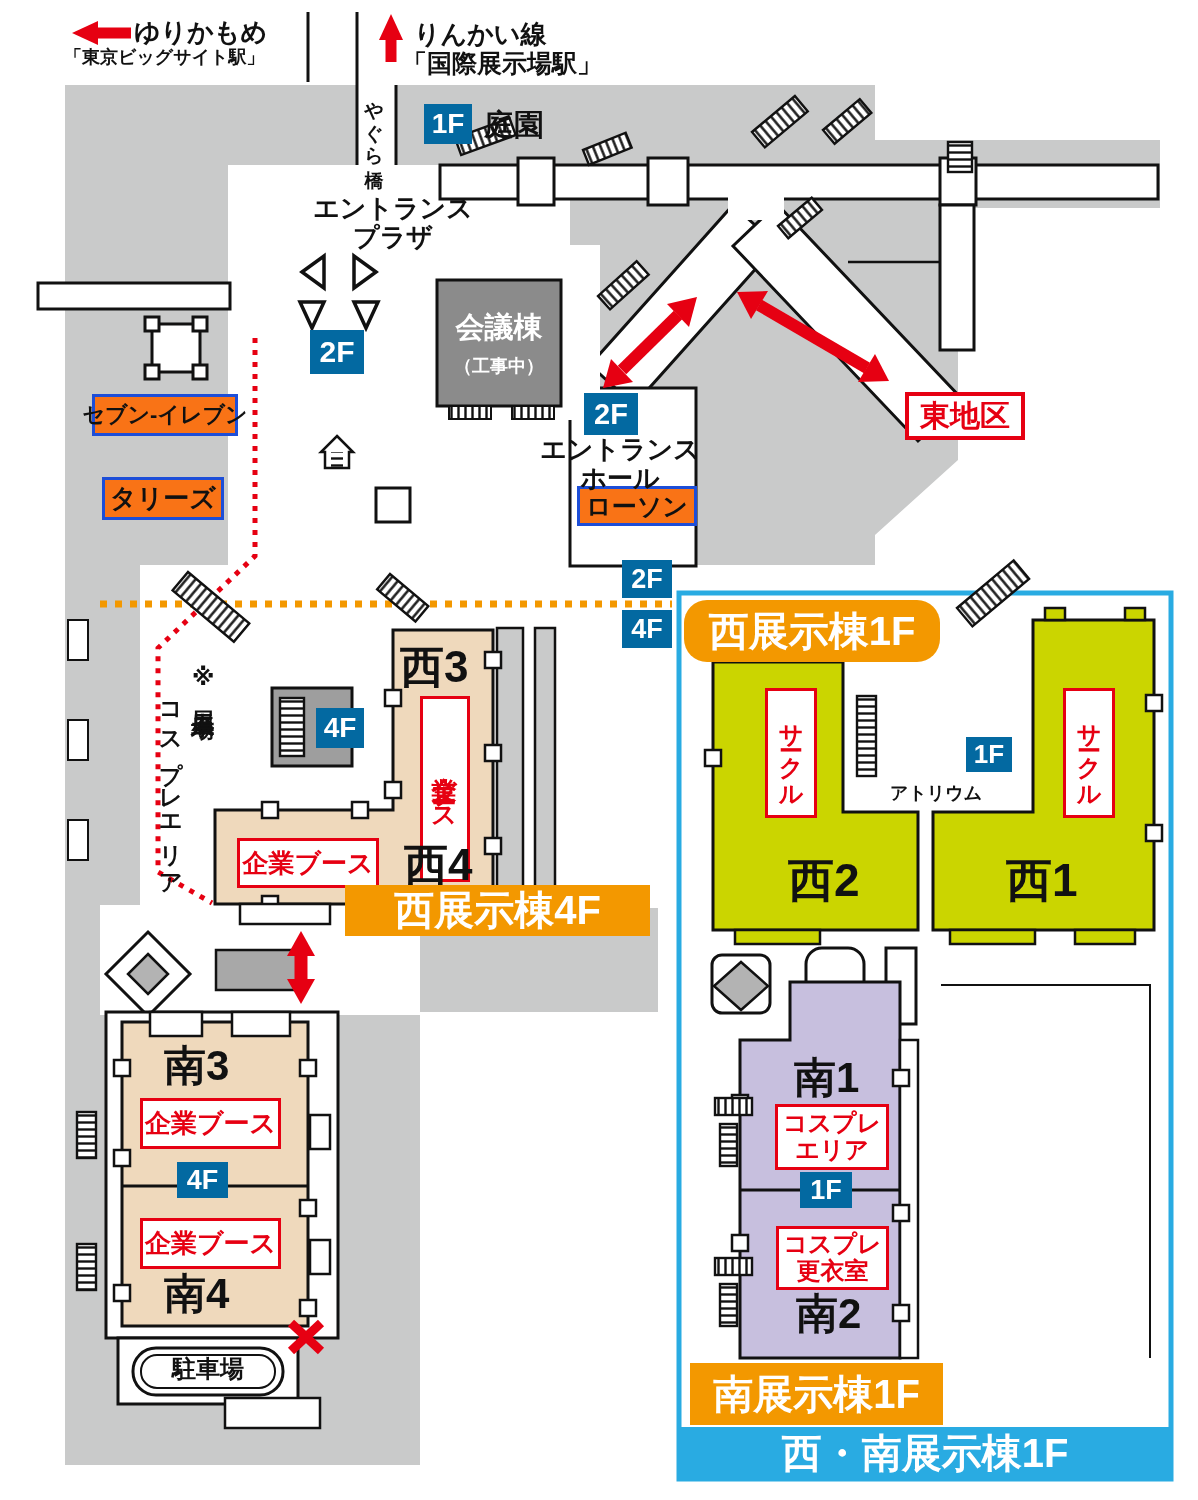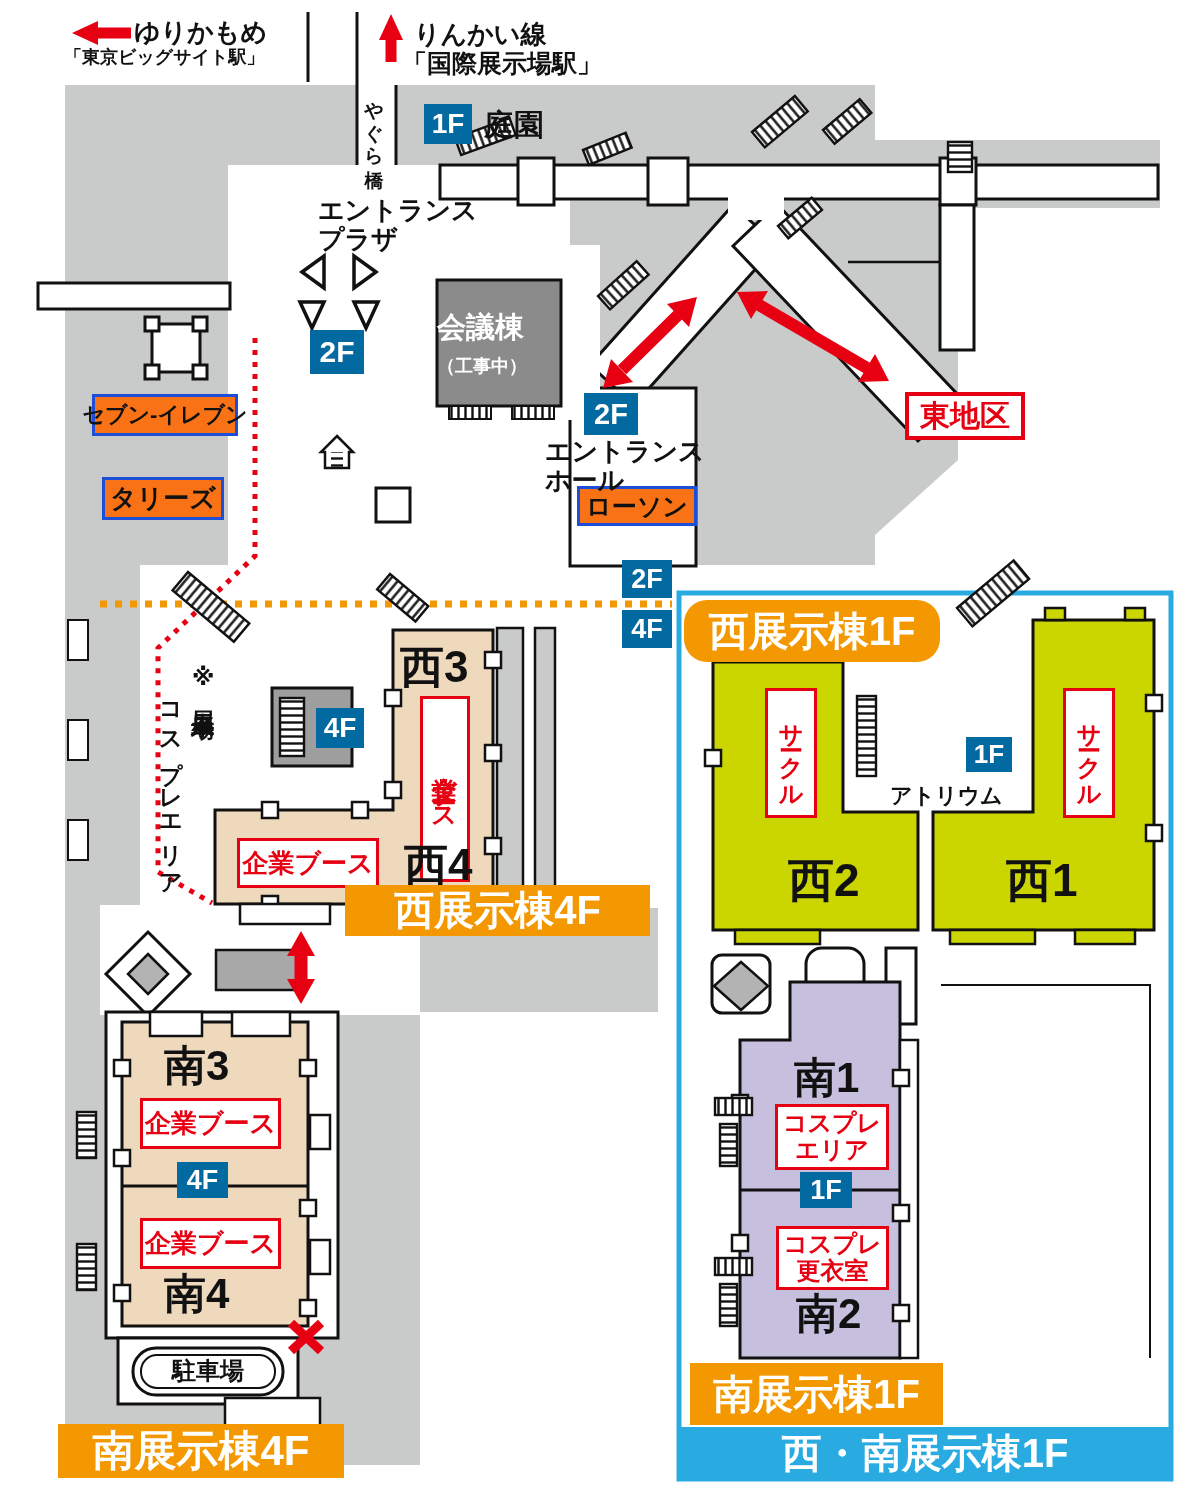--- a/index.html
+++ b/index.html
@@ -1,21 +1,21 @@
 <!DOCTYPE html>
 <html><head>
 <meta charset="utf-8">
 <style>
   html,body{margin:0;padding:0;background:#fff;}
   .stage{position:relative;width:1198px;height:1500px;background:#fff;overflow:hidden;
          font-family:"Liberation Sans","DejaVu Sans",sans-serif;color:#111;}
   .abs{position:absolute;}
   svg{position:absolute;left:0;top:0;}
   .t{line-height:1.1;font-weight:600;white-space:nowrap;}
-  .center{display:flex;align-items:flex-start;justify-content:center;text-align:center;}
+  .center{display:flex;align-items:center;justify-content:center;text-align:center;font-family:Liberation Mono, monospace;}
   .badge{background:#0369a1;color:#fff;font-weight:bold;display:flex;align-items:center;justify-content:center;}
   .banner{background:#F39800;color:#fff;font-weight:bold;display:flex;align-items:center;justify-content:center;white-space:nowrap;}
   .rbox{background:#fff;border:3px solid #E60012;color:#E60012;font-weight:bold;
         display:flex;align-items:center;justify-content:center;text-align:center;}
   .shop{background:#f97316;border:3px solid #1d4ed8;color:#111;font-weight:600;
         display:flex;align-items:center;justify-content:center;white-space:nowrap;}
   .vert{writing-mode:vertical-rl;text-orientation:upright;letter-spacing:2px;}
   .hallname{font-weight:bold;color:#111;}
   .bluebanner{background:#29ABE2;color:#fff;font-weight:bold;display:flex;align-items:center;justify-content:center;}
 </style>
@@ -328,28 +328,27 @@
 <div class="abs banner" style="left:345px;top:885px;width:305px;height:51px;font-size:40px;">西展示棟4F</div>
 
 <div class="abs hallname" style="left:164px;top:1038px;font-size:42px;">南3</div>
 <div class="abs rbox" style="left:140px;top:1098px;width:135px;height:45px;font-size:26px;">企業ブース</div>
 <div class="abs badge" style="left:177px;top:1162px;width:51px;height:36px;font-size:27px;">4F</div>
 <div class="abs rbox" style="left:140px;top:1218px;width:135px;height:45px;font-size:26px;">企業ブース</div>
 <div class="abs hallname" style="left:164px;top:1266px;font-size:42px;">南4</div>
 
 <div class="abs t center" style="left:150px;top:1358px;width:116px;height:26px;font-size:24px;">駐車場</div>
 
-<div class="abs banner" style="left:58px;top:1424px;width:286px;height:54px;font-size:42px;">南展示棟4F</div>
 
 <div class="abs banner" style="left:684px;top:600px;width:256px;height:62px;font-size:40px;border-radius:23px;">西展示棟1F</div>
 
 <div class="abs rbox vert" style="left:765px;top:688px;width:46px;height:124px;font-size:24px;">サークル</div>
 <div class="abs rbox vert" style="left:1063px;top:688px;width:46px;height:124px;font-size:24px;">サークル</div>
 <div class="abs badge" style="left:966px;top:737px;width:46px;height:35px;font-size:26px;">1F</div>
-<div class="abs t" style="left:890px;top:784px;font-size:22px;">アトリウム</div>
+<div class="abs t" style="left:890px;top:784px;font-size:18px;">アトリウム</div>
 <div class="abs hallname" style="left:788px;top:850px;font-size:46px;">西2</div>
 <div class="abs hallname" style="left:1006px;top:850px;font-size:46px;">西1</div>
 
 <div class="abs hallname" style="left:794px;top:1050px;font-size:42px;">南1</div>
 <div class="abs rbox" style="left:775px;top:1104px;width:108px;height:60px;font-size:24px;flex-direction:column;line-height:1.12;">
   <span>コスプレ</span>
   <span>エリア</span>
 </div>
 <div class="abs badge" style="left:800px;top:1172px;width:52px;height:36px;font-size:27px;">1F</div>
 <div class="abs rbox" style="left:776px;top:1226px;width:107px;height:58px;font-size:24px;flex-direction:column;line-height:1.12;">

